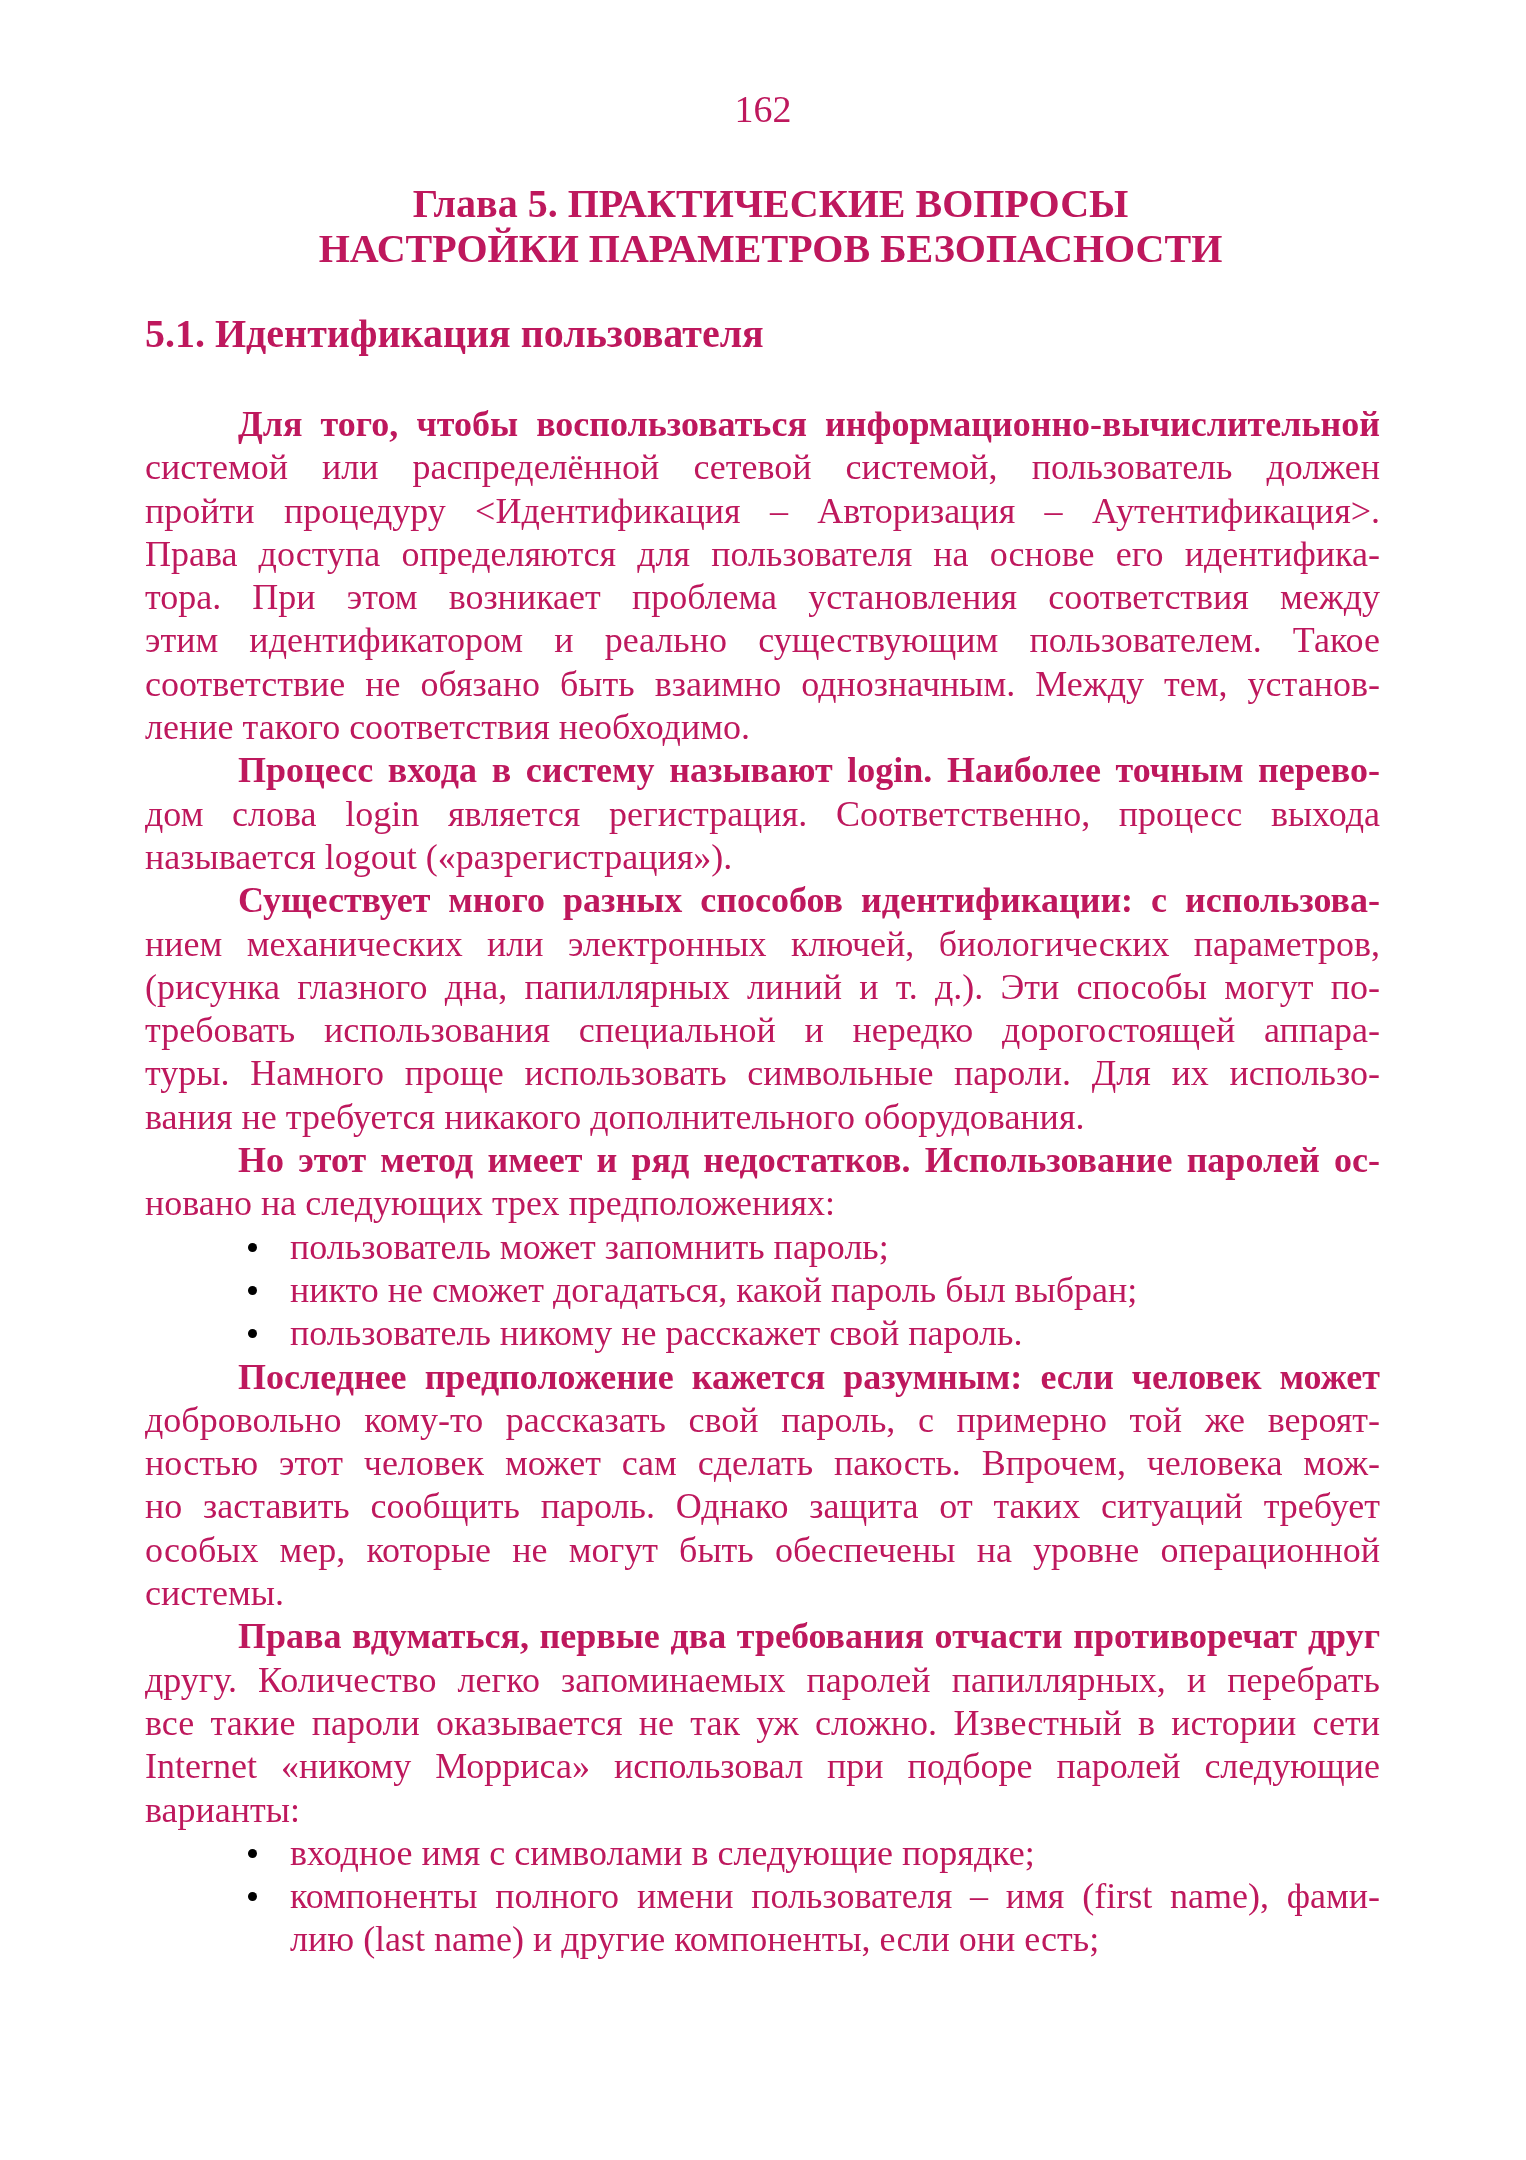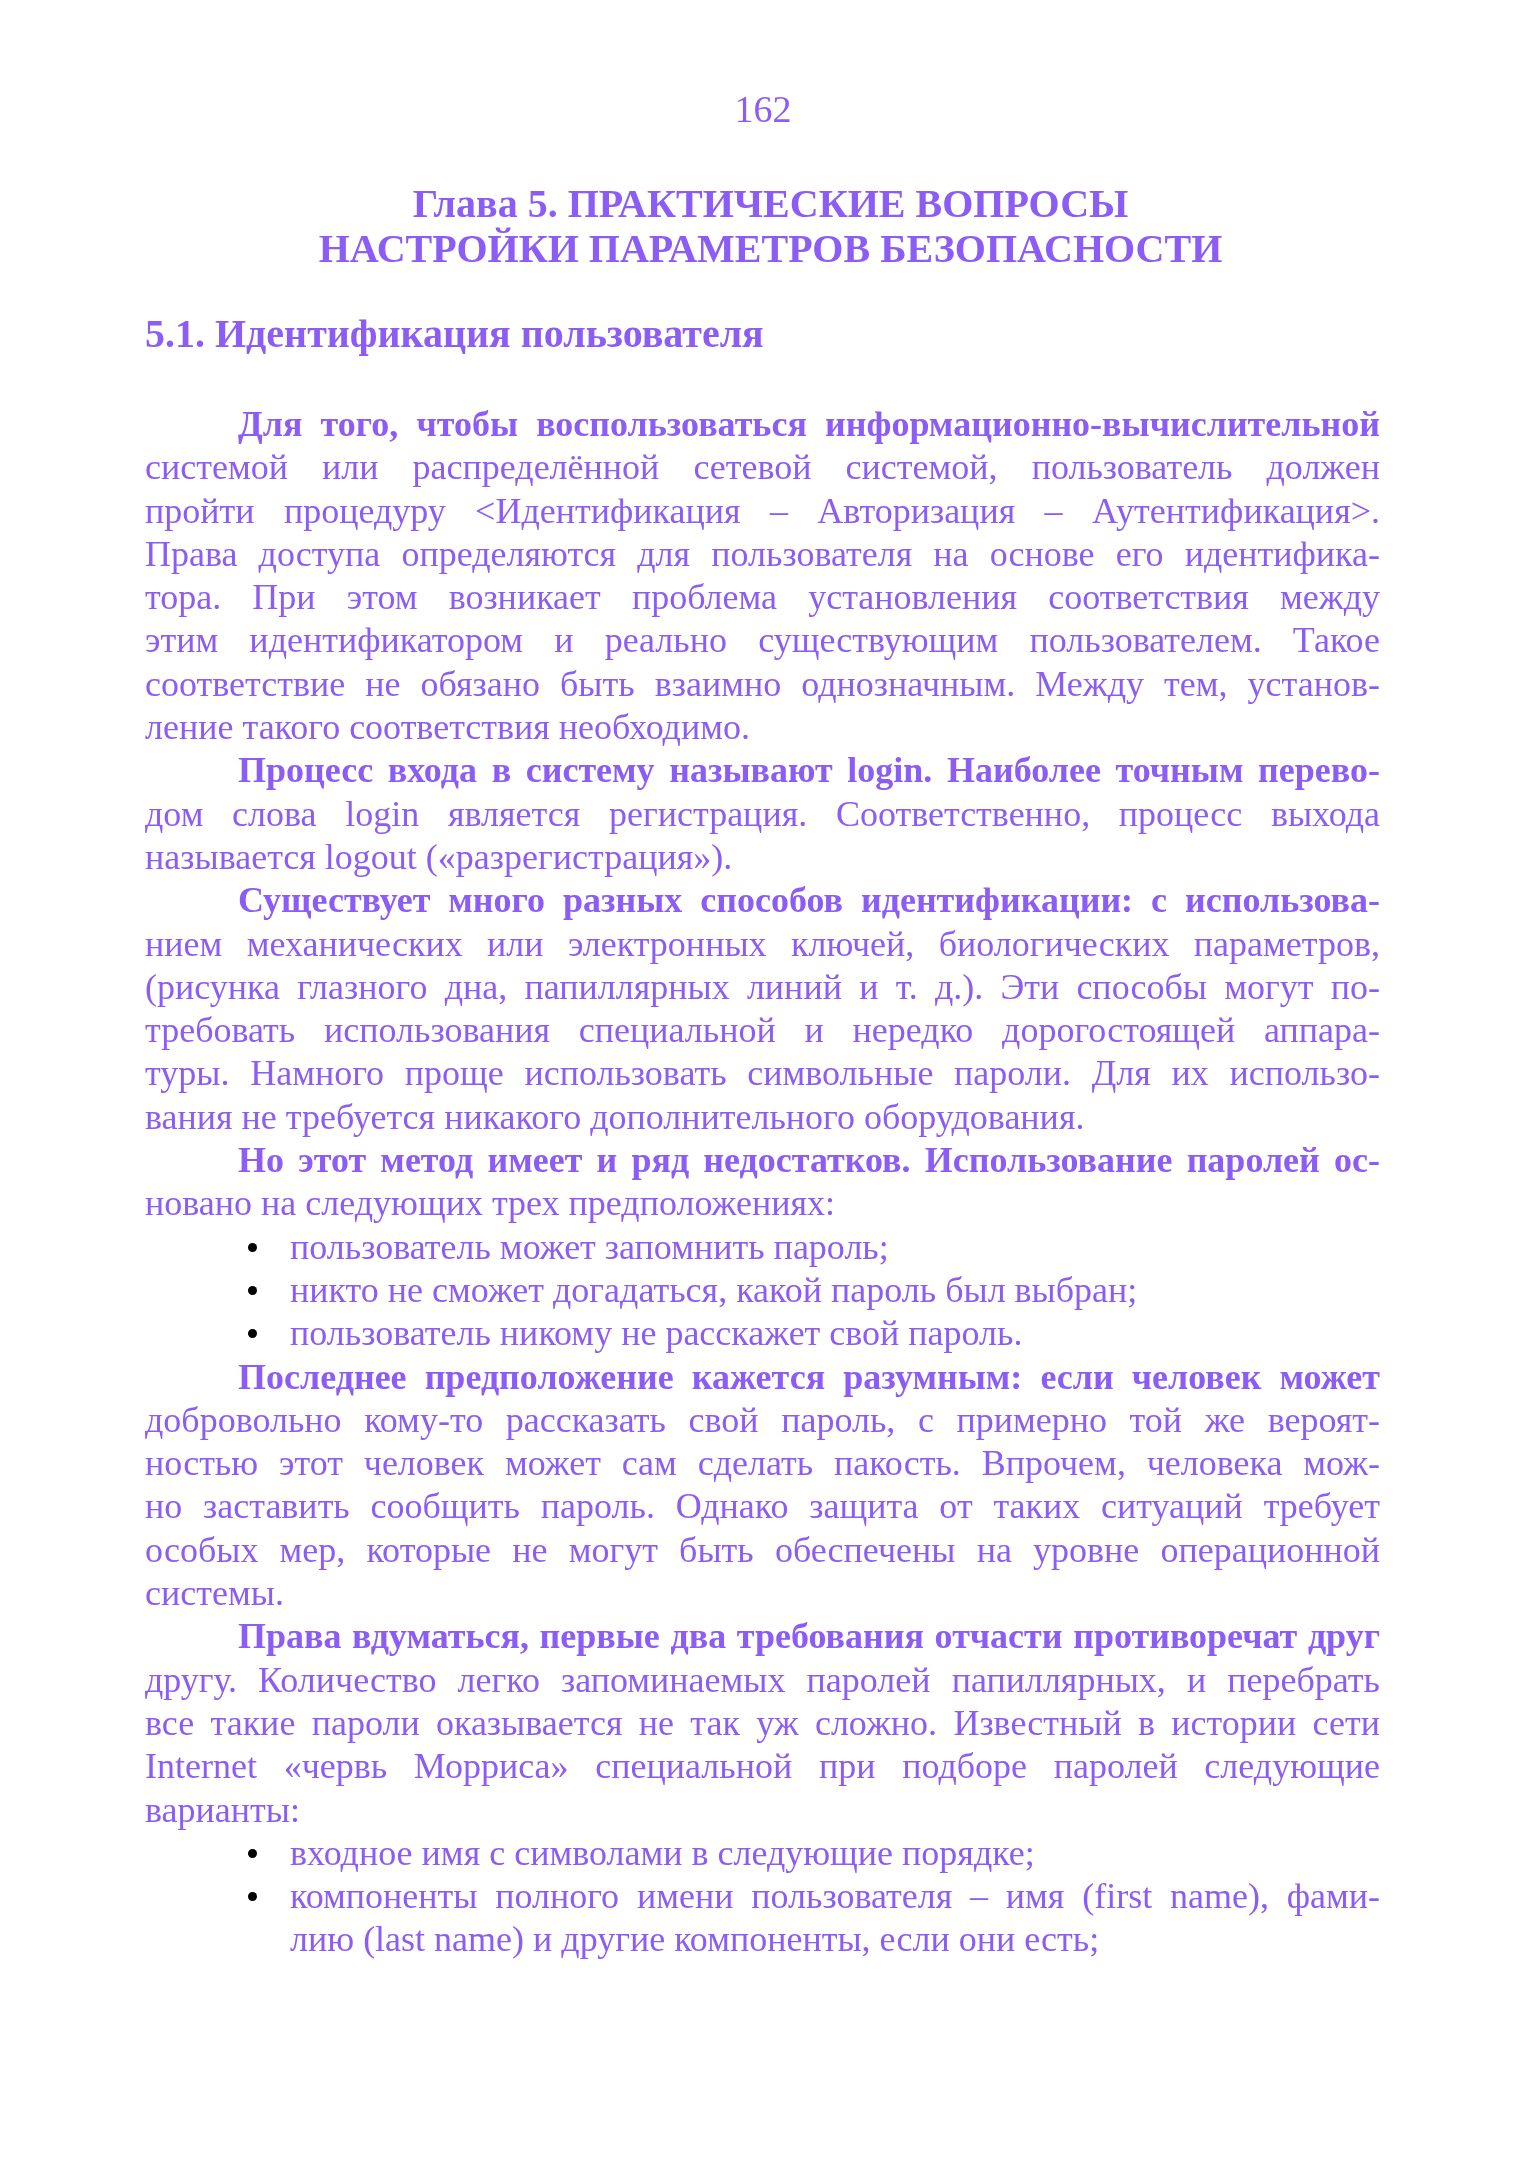--- a/index.html
+++ b/index.html
@@ -5,21 +5,21 @@
   html, body {
     margin: 0;
     padding: 0;
     background: #ffffff;
   }
   .page {
     position: relative;
     width: 1526px;
     height: 2160px;
     background: #ffffff;
-    color: #8b5cf6;
+    color: #be185d;
     font-family: "Liberation Serif", "DejaVu Serif", serif;
     overflow: hidden;
   }
   .page-number {
     position: absolute;
     top: 87px;
     left: 0;
     width: 1526px;
     text-align: center;
     font-size: 38px;
@@ -134,21 +134,21 @@
         <div class="line fill">добровольно кому-то рассказать свой пароль, с примерно той же вероят-</div>
         <div class="line fill">ностью этот человек может сам сделать пакость. Впрочем, человека мож-</div>
         <div class="line fill">но заставить сообщить пароль. Однако защита от таких ситуаций требует</div>
         <div class="line fill">особых мер, которые не могут быть обеспечены на уровне операционной</div>
         <div class="line">системы.</div>
       </div>
       <div class="para">
         <div class="line fill indent">Права вдуматься, первые два требования отчасти противоречат друг</div>
         <div class="line fill">другу. Количество легко запоминаемых паролей папиллярных, и перебрать</div>
         <div class="line fill">все такие пароли оказывается не так уж сложно. Известный в истории сети</div>
-        <div class="line fill">Internet «червь Морриса» специальной при подборе паролей следующие</div>
+        <div class="line fill">Internet «никому Морриса» использовал при подборе паролей следующие</div>
         <div class="line">варианты:</div>
       </div>
       <div class="bullets">
         <div class="bullet-item">
           <span class="bullet-dot"></span>
           <div class="line">входное имя с символами в следующие порядке;</div>
         </div>
         <div class="bullet-item">
           <span class="bullet-dot"></span>
           <div class="line fill">компоненты полного имени пользователя – имя (first name), фами-</div>

